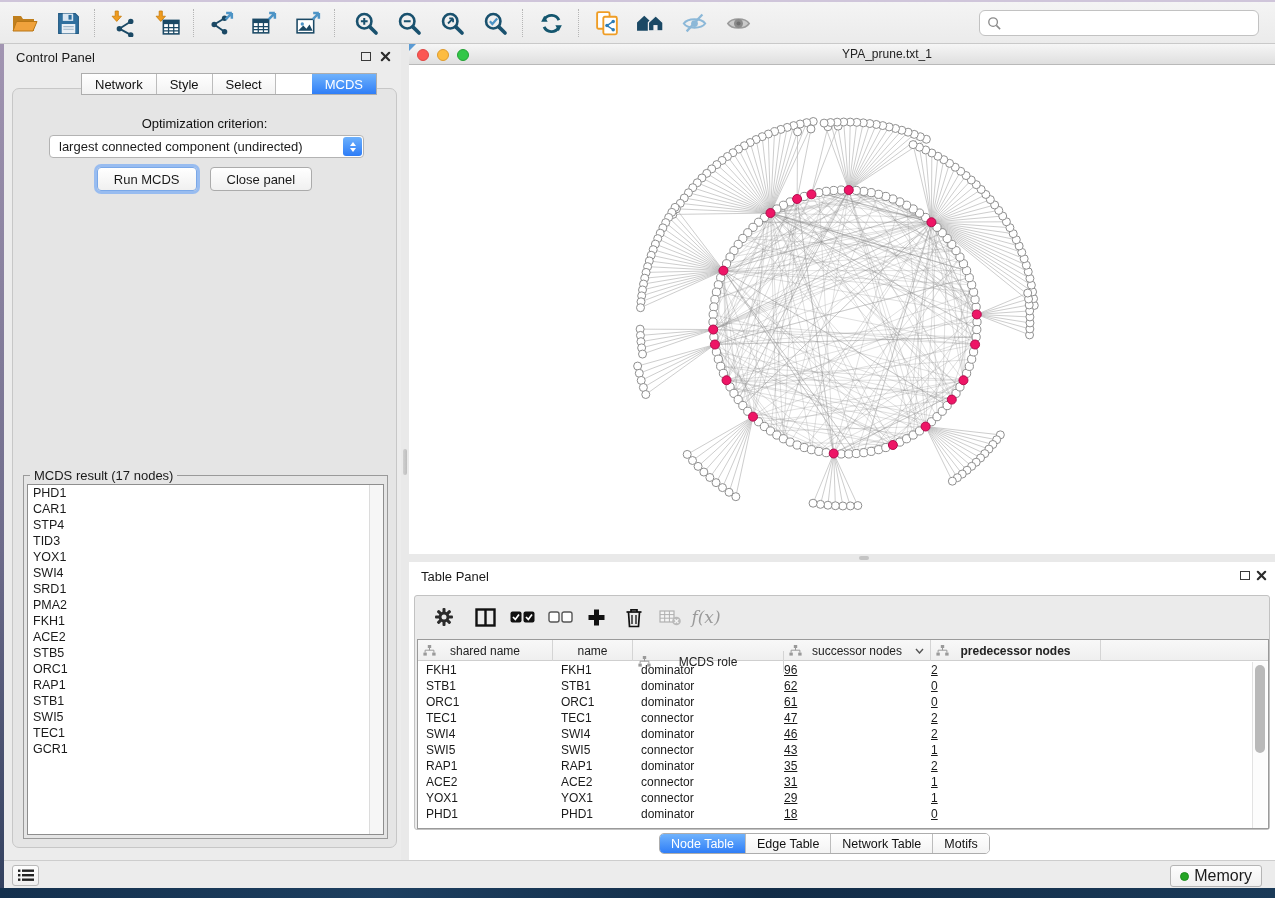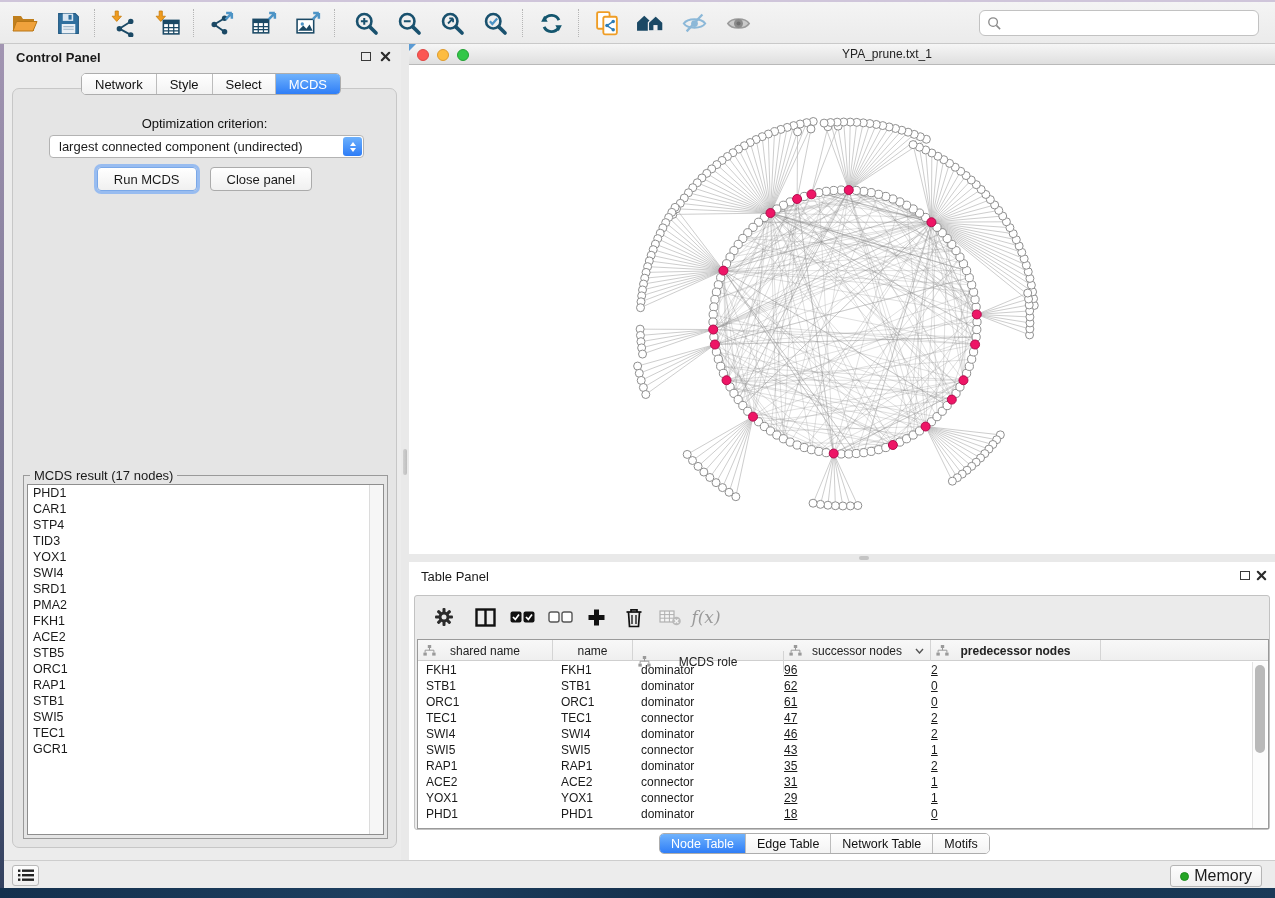--- a/index.html
+++ b/index.html
@@ -16,27 +16,27 @@
 
 #toolbar { left:0; top:2px; width:1275px; height:42px; background:linear-gradient(#f4f4f4,#ebebeb); border-bottom:1px solid #c9c9c9; }
 .tbtn { position:absolute; top:4px; width:36px; height:34px; display:flex; align-items:center; justify-content:center; }
 .tsep { position:absolute; top:7px; height:28px; width:0; border-left:1px dotted #b5b5b5; }
 #searchbox { position:absolute; right:16px; top:8px; width:280px; height:26px; background:#fff; border:1px solid #c2c2c2; border-radius:6px; display:flex; align-items:center; padding-left:7px; }
 #searchbox input { border:none; outline:none; flex:1; font-size:12px; background:transparent; }
 
 
 #control-panel { left:4px; top:44px; width:397px; height:818px; background:#ececec; }
 #cp-header { position:absolute; left:0; top:0; width:100%; height:26px; }
-#cp-title { position:absolute; left:12px; top:6px; font-size:13px;font-weight:bold; }
+#cp-title { position:absolute; left:12px; top:6px; font-size:13px; }
 .mini-float { position:absolute; width:10px; height:9px; border:1.6px solid #3a3a3a; background:transparent; }
 .mini-close { position:absolute; width:11px; height:11px; }
-#cp-tabs { position:absolute; left:77px; top:29px; height:22px; display:flex; border:1px solid #adadad; border-radius:5px; overflow:hidden; background:#fff; z-index:5; }
+#cp-tabs { position:absolute; left:77px; top:29px; height:22px; display:flex; border:1px solid #adadad; border-radius:0; overflow:hidden; background:#fff; z-index:5; }
 .seg { padding:3px 13px; font-size:13px; background:linear-gradient(#ffffff,#f2f2f2); border-right:1px solid #bcbcbc; color:#111; display:flex; align-items:center; }
 .seg:last-child { border-right:none; }
-.seg.active { background:linear-gradient(#6fb2fc,#2f7ef7); color:#fff; }
+.seg.active { background:linear-gradient(#6fb2fc,#2f7ef7); color:#fff;margin-left:36px; }
 #cp-inner { position:absolute; left:8px; top:44px; width:385px; height:760px; background:#e5e5e5; border:1px solid #c7c7c7; border-radius:7px; z-index:1; }
 #opt-label { position:absolute; left:0; top:27px; width:100%; text-align:center; font-size:13px; color:#111; }
 #criterion { position:absolute; left:36px; top:46px; width:315px; height:23px; background:#fff; border:1px solid #b3b3b3; border-radius:4px; font-size:13px; display:flex; align-items:center; padding-left:9px; }
 #criterion .spin { position:absolute; right:1px; top:1px; width:19px; height:19px; border-radius:3px; background:linear-gradient(#6db1fc,#2d7cf7); display:flex; flex-direction:column; align-items:center; justify-content:center; gap:2px; }
 .arr-up { width:0; height:0; border-left:3.6px solid transparent; border-right:3.6px solid transparent; border-bottom:4.6px solid #fff; }
 .arr-dn { width:0; height:0; border-left:3.6px solid transparent; border-right:3.6px solid transparent; border-top:4.6px solid #fff; }
 #btn-row { position:absolute; left:0; top:78px; width:100%; display:flex; justify-content:center; gap:13px; }
 .pbtn { height:24px; background:linear-gradient(#ffffff,#f0f0f0); border:1px solid #ababab; border-radius:4px; font-size:13px; padding:0 16px; display:flex; align-items:center; }
 .pbtn.focus { box-shadow:0 0 0 3px rgba(90,155,250,0.55); border-color:#7aa8e8; }
 #mcds-group { position:absolute; left:10px; top:386px; width:365px; height:364px; border:1px solid #9a9a9a; }

